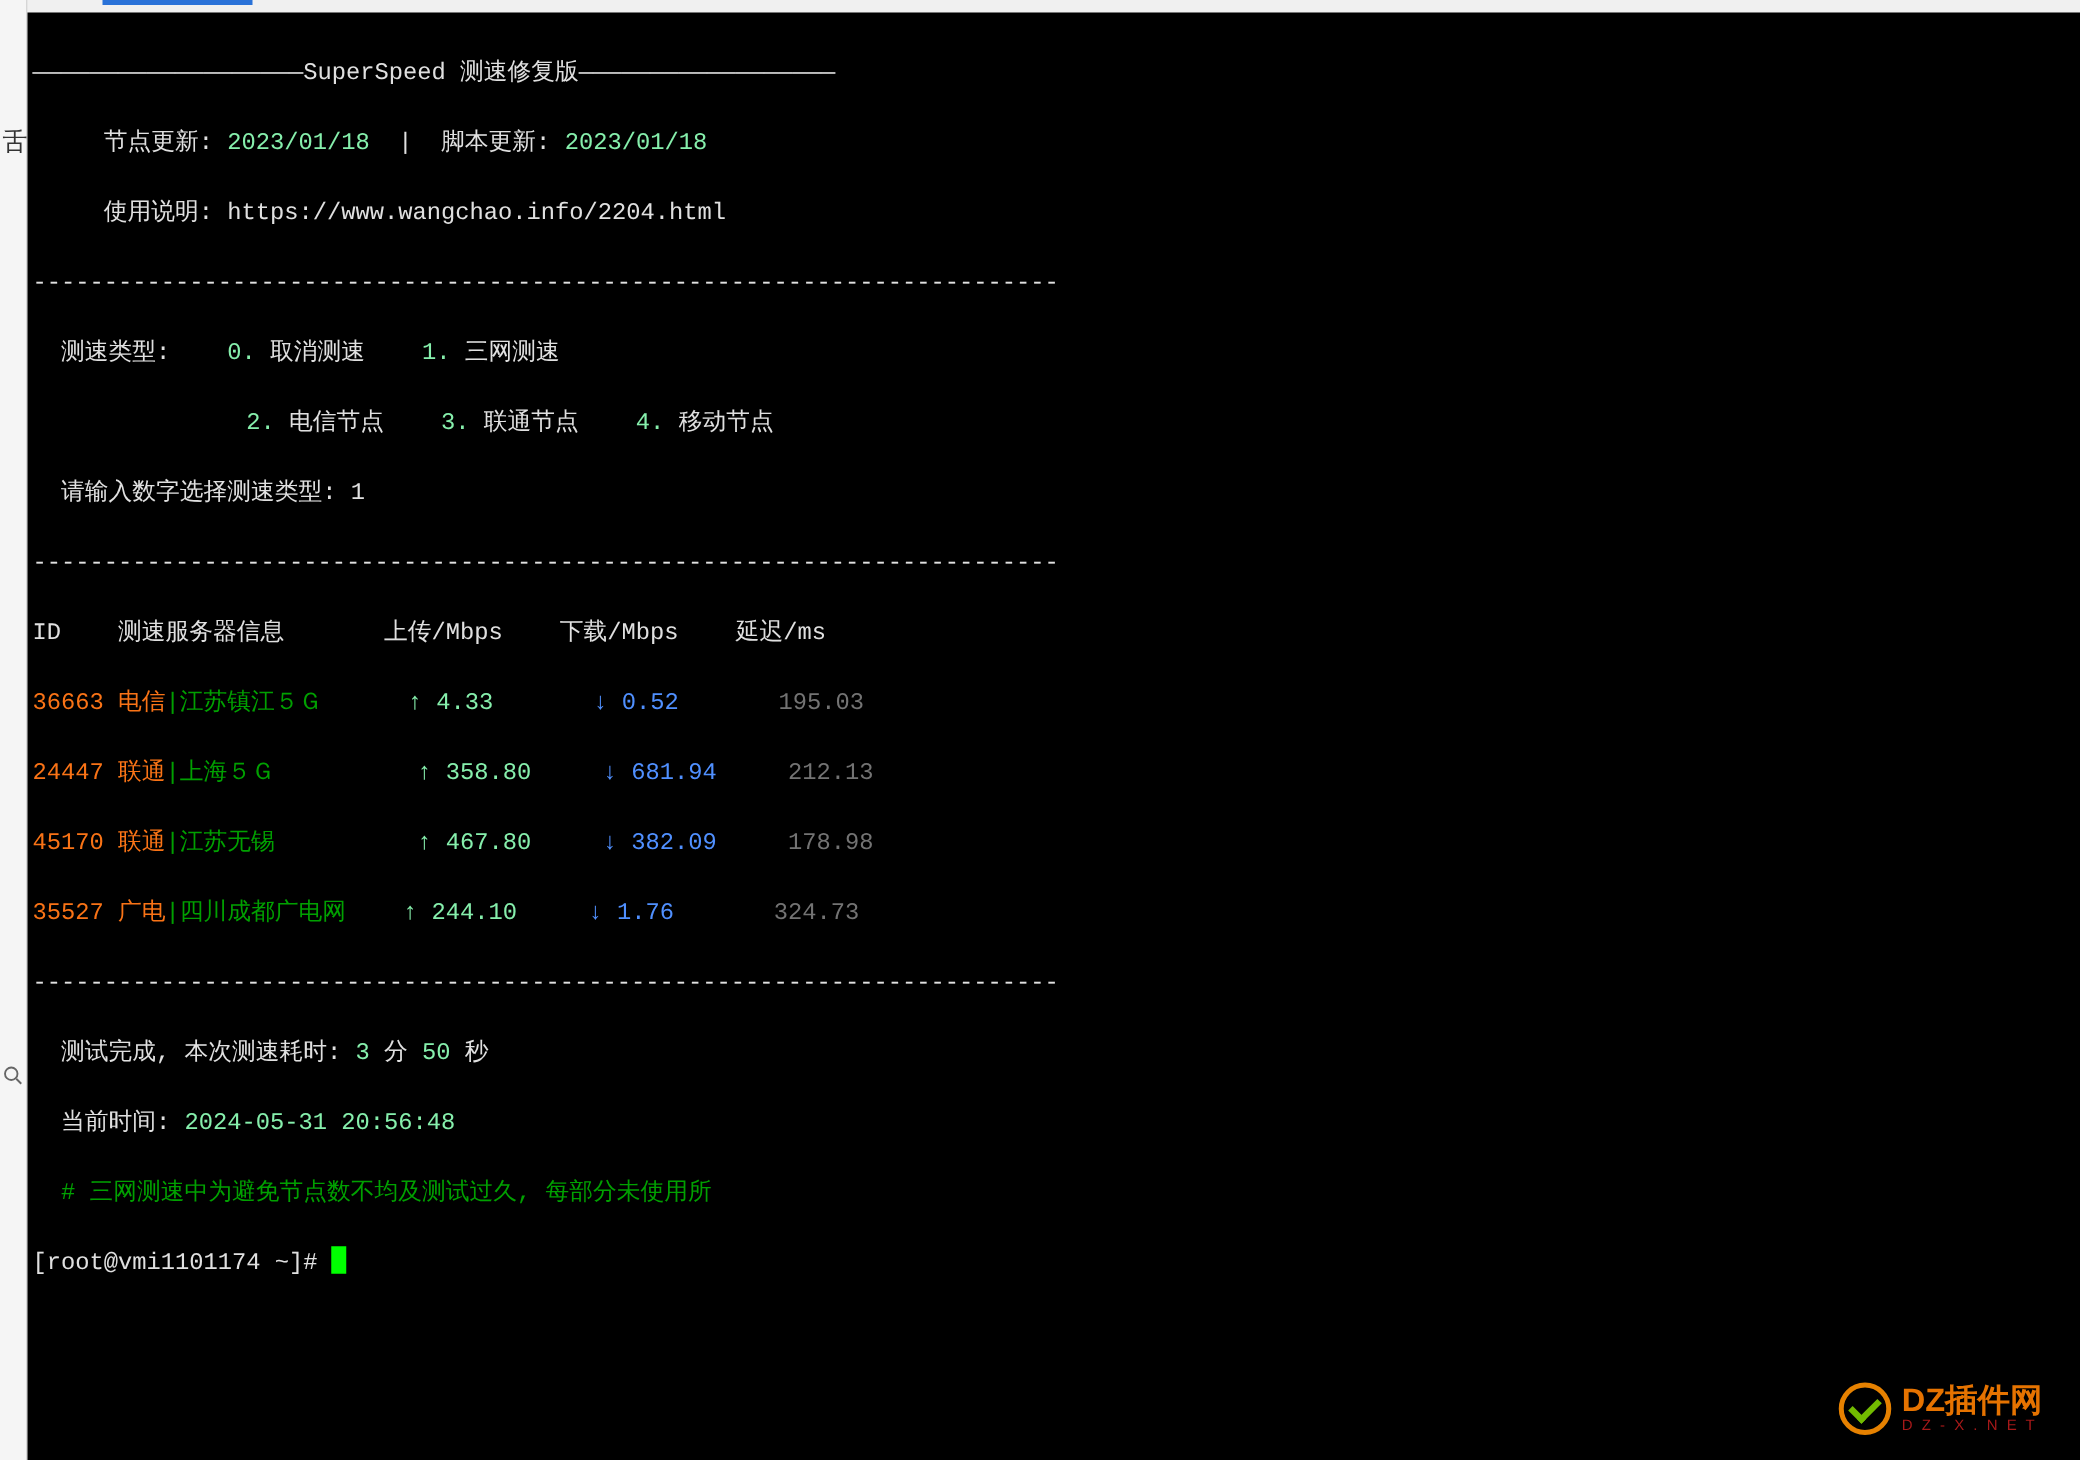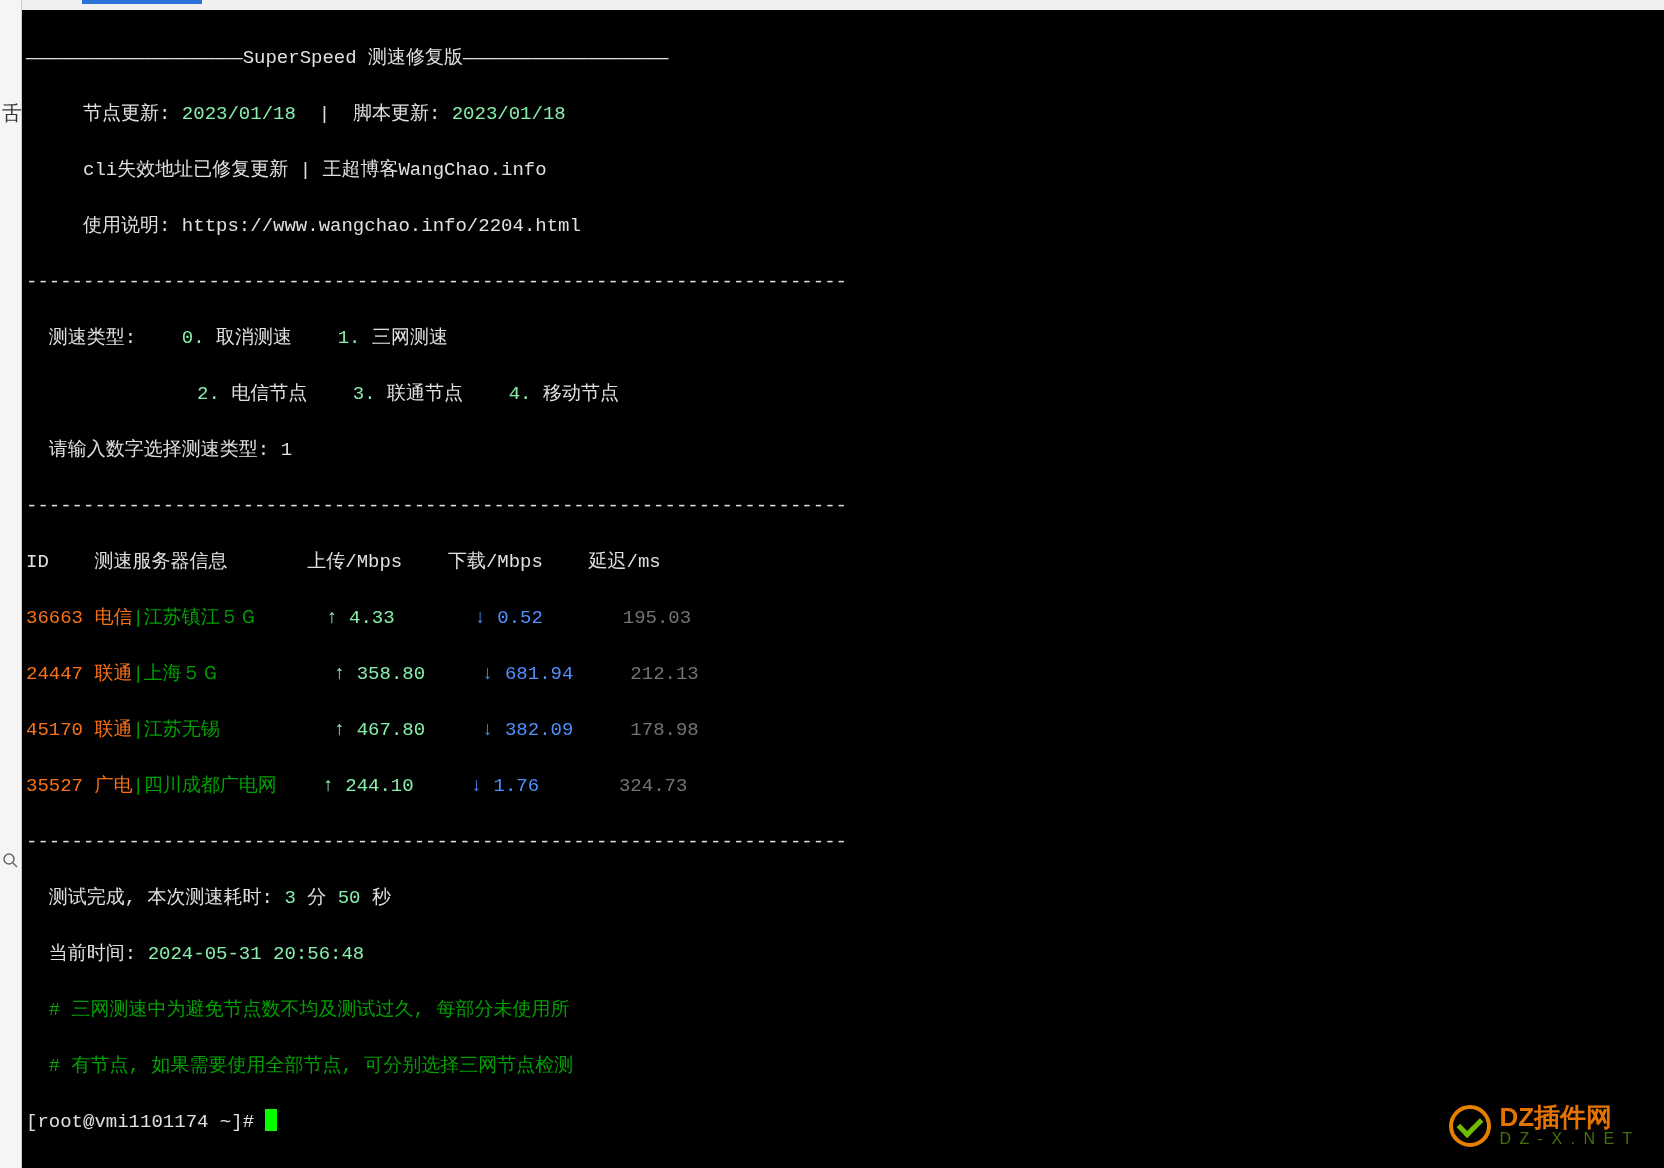--- a/index.html
+++ b/index.html
@@ -103,22 +103,22 @@
       border-bottom: 5px solid #7fd000;
     }
     .watermark-text {
       color: #ff8000;
       font-size: 26px;
       font-weight: bold;
       font-family: "Microsoft YaHei", sans-serif;
       line-height: 1;
     }
     .watermark-sub {
-      color: #4d7c0f;
-      font-size: 16px;
+      color: #b91c1c;
+      font-size: 12px;
       letter-spacing: 2px;
       font-family: sans-serif;
     }
     .search-icon {
       position: absolute;
       left: 2px;
       bottom: 300px;
       width: 16px;
       height: 16px;
     }
@@ -134,37 +134,35 @@
     </svg>
 </div>
 
 <div class="top-bar">
   <div class="top-tab-blue"></div>
 </div>
 
 <div class="terminal">
 <div class="line"><span class="c-white">———————————————————</span><span class="c-white">SuperSpeed 测速修复版</span><span class="c-white">——————————————————</span></div>
 <div class="line">     <span class="c-white">节点更新:</span> <span class="c-cyan">2023/01/18</span>  <span class="c-white">|</span>  <span class="c-white">脚本更新:</span> <span class="c-cyan">2023/01/18</span></div>
-<div class="line">     <span class="c-white">cli失效地址已修复更新</span> <span class="c-white">|</span> <span class="c-white">王超博客WangChao.info</span></div>
 <div class="line">     <span class="c-white">使用说明:</span> <span class="c-white">https://www.wangchao.info/2204.html</span></div>
 <div class="line"><span class="c-white">------------------------------------------------------------------------</span></div>
 <div class="line">  <span class="c-white">测速类型:</span>    <span class="c-cyan">0.</span> <span class="c-white">取消测速</span>    <span class="c-cyan">1.</span> <span class="c-white">三网测速</span></div>
 <div class="line">               <span class="c-cyan">2.</span> <span class="c-white">电信节点</span>    <span class="c-cyan">3.</span> <span class="c-white">联通节点</span>    <span class="c-cyan">4.</span> <span class="c-white">移动节点</span></div>
 <div class="line">  <span class="c-white">请输入数字选择测速类型:</span> <span class="c-white">1</span></div>
 <div class="line"><span class="c-white">------------------------------------------------------------------------</span></div>
 <div class="line"><span class="c-white">ID</span>    <span class="c-white">测速服务器信息</span>       <span class="c-white">上传/Mbps</span>    <span class="c-white">下载/Mbps</span>    <span class="c-white">延迟/ms</span></div>
 <div class="line"><span class="c-red">36663</span> <span class="c-red">电信</span><span class="c-green">|</span><span class="c-green">江苏镇江５Ｇ</span>      <span class="c-cyan">↑</span> <span class="c-cyan">4.33</span>       <span class="c-blue">↓</span> <span class="c-blue">0.52</span>       <span class="c-magenta">195.03</span></div>
 <div class="line"><span class="c-red">24447</span> <span class="c-red">联通</span><span class="c-green">|</span><span class="c-green">上海５Ｇ</span>          <span class="c-cyan">↑</span> <span class="c-cyan">358.80</span>     <span class="c-blue">↓</span> <span class="c-blue">681.94</span>     <span class="c-magenta">212.13</span></div>
 <div class="line"><span class="c-red">45170</span> <span class="c-red">联通</span><span class="c-green">|</span><span class="c-green">江苏无锡</span>          <span class="c-cyan">↑</span> <span class="c-cyan">467.80</span>     <span class="c-blue">↓</span> <span class="c-blue">382.09</span>     <span class="c-magenta">178.98</span></div>
 <div class="line"><span class="c-red">35527</span> <span class="c-red">广电</span><span class="c-green">|</span><span class="c-green">四川成都广电网</span>    <span class="c-cyan">↑</span> <span class="c-cyan">244.10</span>     <span class="c-blue">↓</span> <span class="c-blue">1.76</span>       <span class="c-magenta">324.73</span></div>
 <div class="line"><span class="c-white">------------------------------------------------------------------------</span></div>
 <div class="line">  <span class="c-white">测试完成, 本次测速耗时:</span> <span class="c-cyan">3</span> <span class="c-white">分</span> <span class="c-cyan">50</span> <span class="c-white">秒</span></div>
 <div class="line">  <span class="c-white">当前时间:</span> <span class="c-cyan">2024-05-31 20:56:48</span></div>
 <div class="line">  <span class="c-green"># 三网测速中为避免节点数不均及测试过久, 每部分未使用所</span></div>
-<div class="line">  <span class="c-green"># 有节点, 如果需要使用全部节点, 可分别选择三网节点检测</span></div>
 <div class="line"><span class="c-white">[root@vmi1101174 ~]#</span> <span class="cursor"></span></div>
 </div>
 
 <div class="watermark">
   <div class="watermark-icon"></div>
   <div>
     <div class="watermark-text">DZ插件网</div>
     <div class="watermark-sub">D Z - X . N E T</div>
   </div>
 </div>

